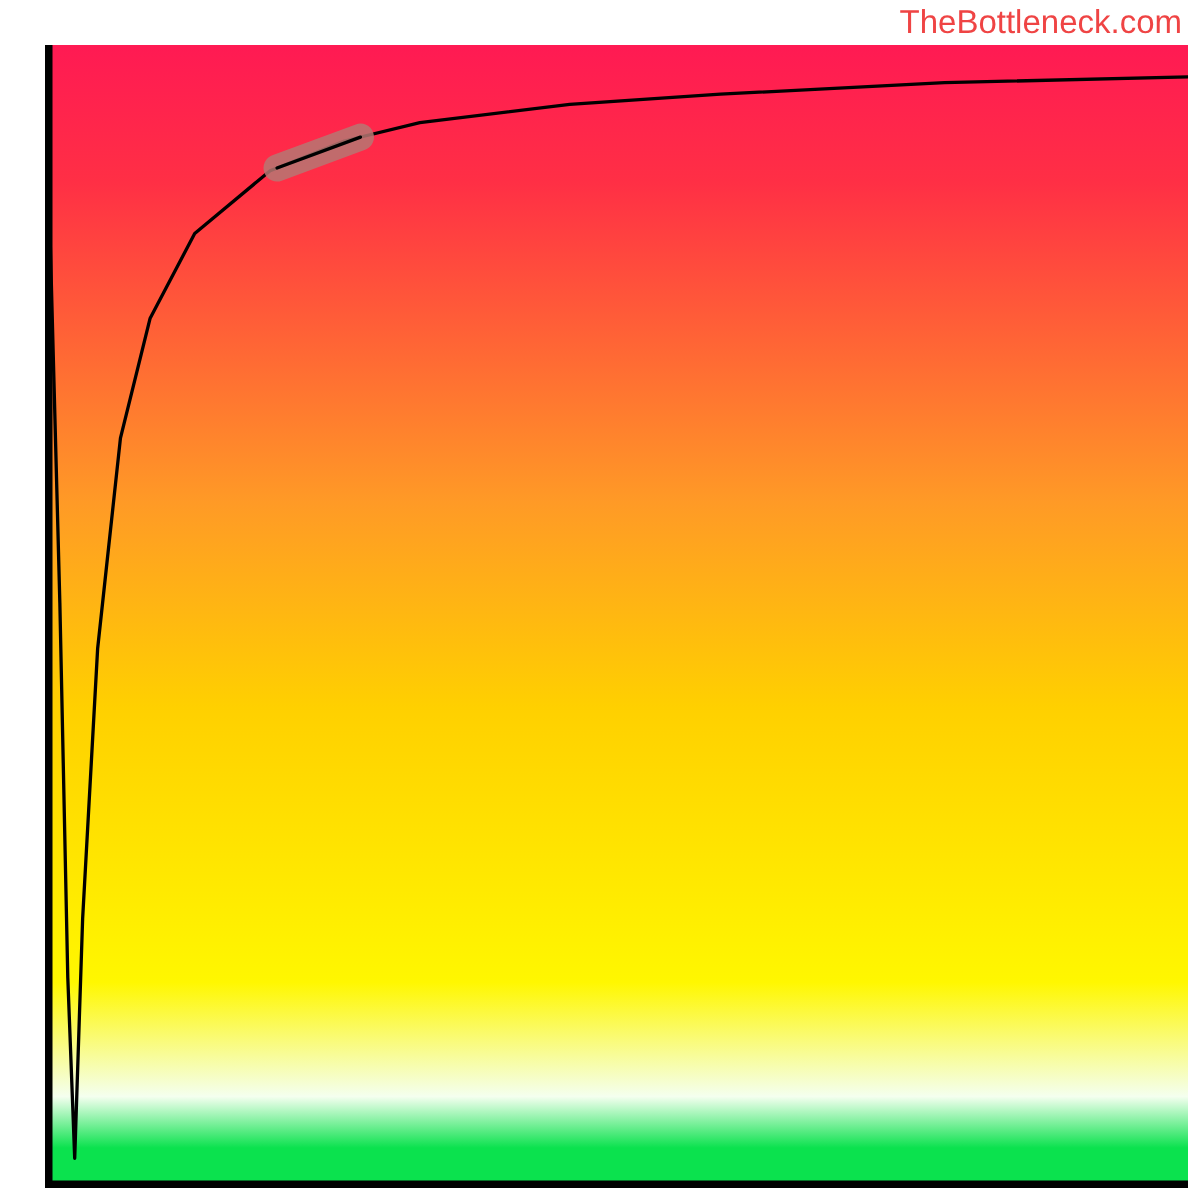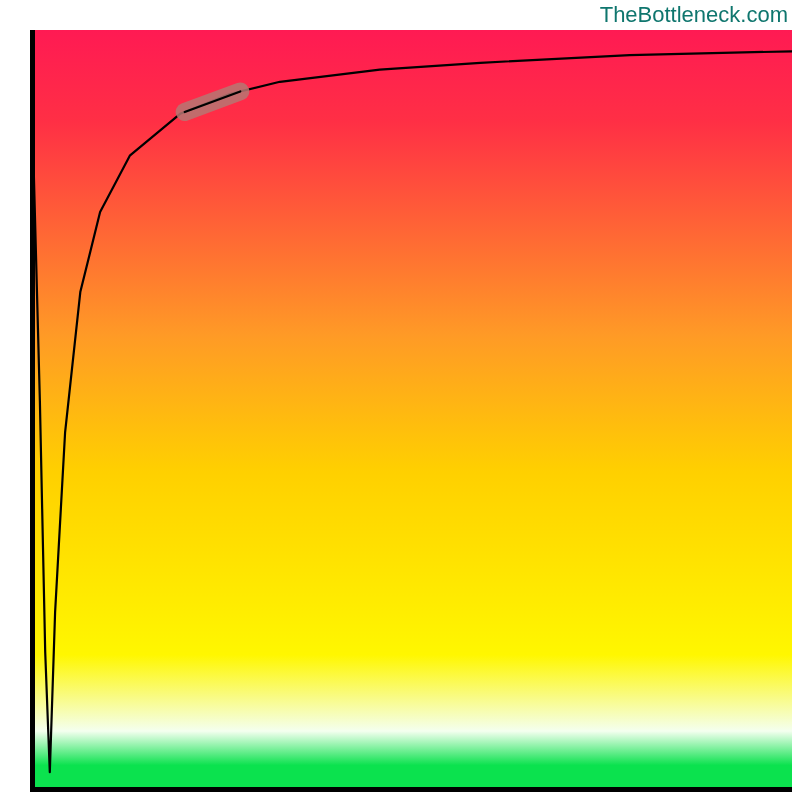--- a/index.html
+++ b/index.html
@@ -8,21 +8,21 @@
     width: 800px;
     height: 800px;
     background: #fff;
     font-family: Arial, Helvetica, sans-serif;
     position: relative;
   }
   .watermark {
     position: absolute;
     top: 2px;
     right: 12px;
-    color: #0f766e;
+    color: #ef4444;
     font-size: 22px;
     font-weight: 400;
     letter-spacing: 0;
   }
   .plot {
     position: absolute;
     left: 30px;
     top: 30px;
     width: 762px;
     height: 762px;

